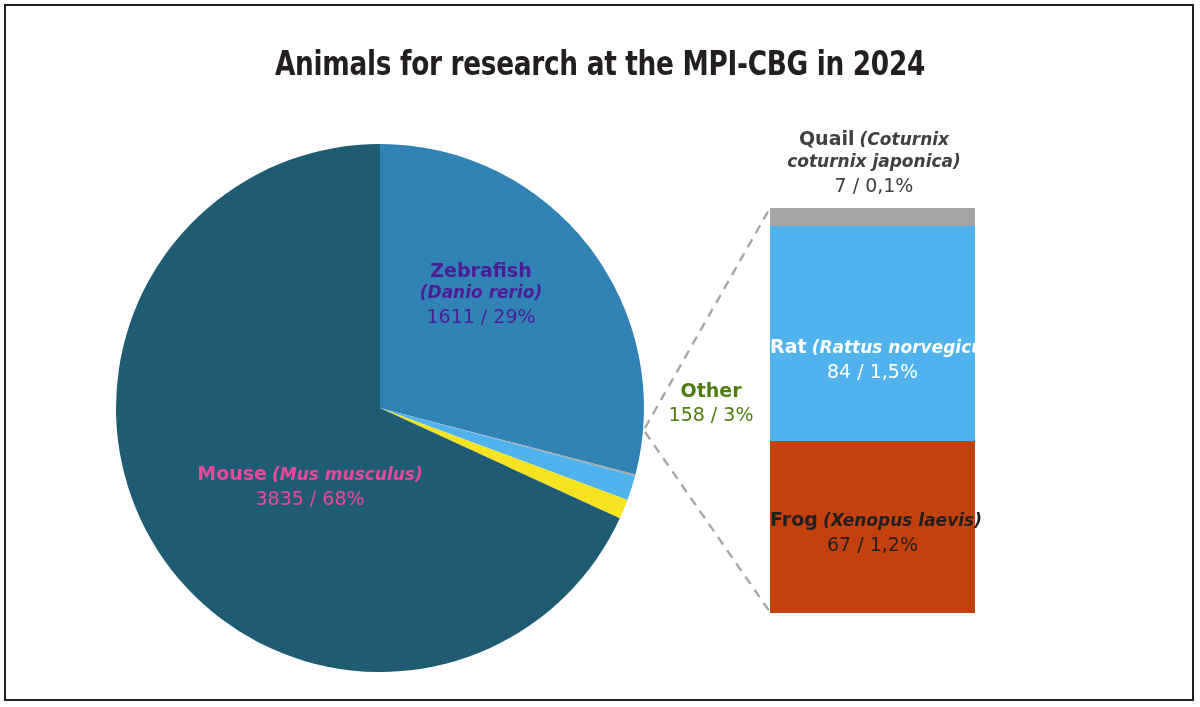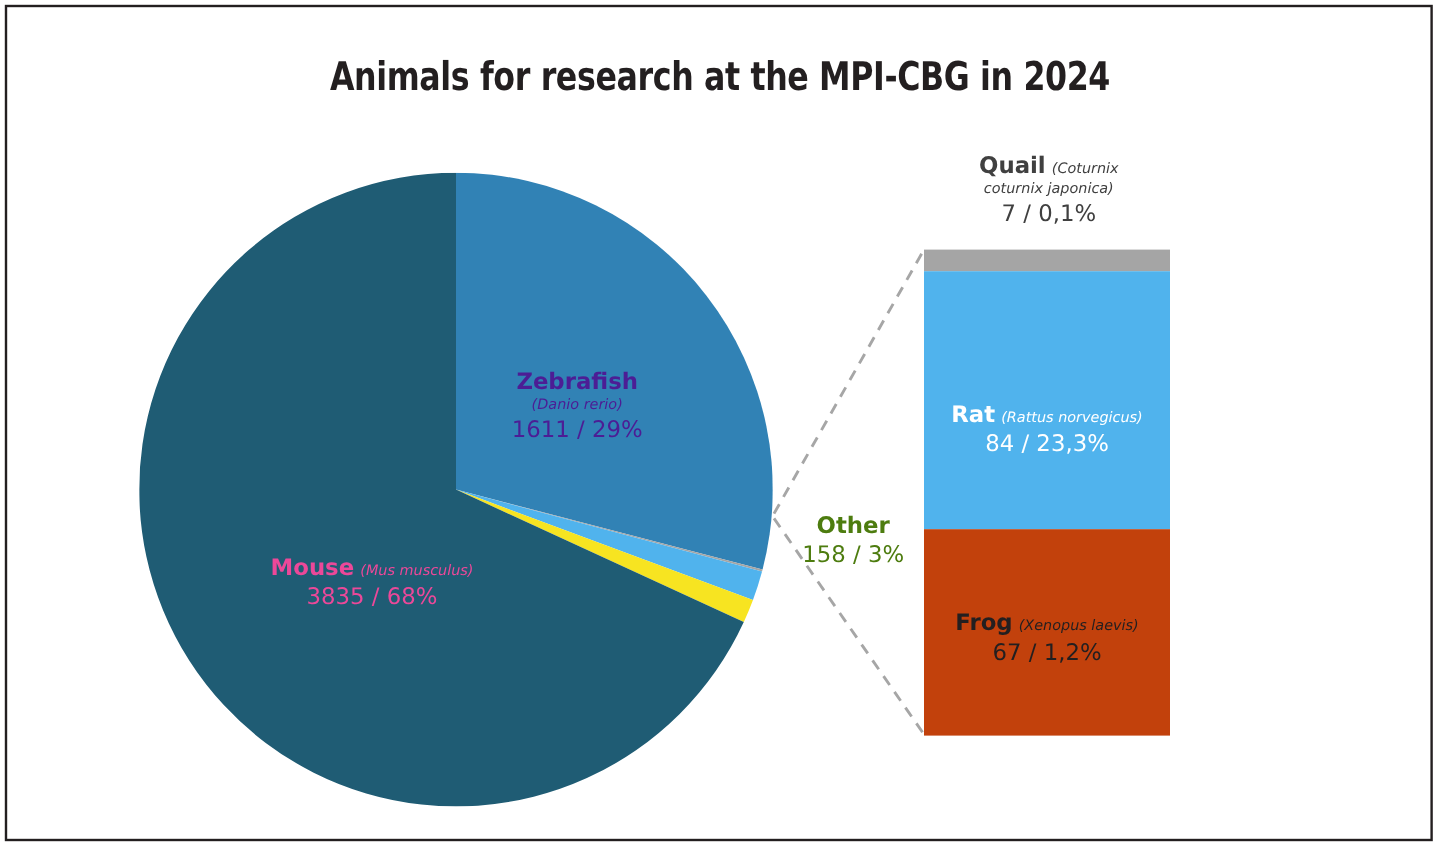--- a/index.html
+++ b/index.html
@@ -52,22 +52,22 @@
   #pie-svg { display: block; }
 
   .pie-label {
     position: absolute;
     text-align: center;
     line-height: 1.28;
     white-space: nowrap;
     font-family: "DejaVu Sans", sans-serif;
   }
   .pie-label .ln { display: block; }
-  .sp-common { font-weight: bold; font-size: 19px; margin-top: 48px; }
-  .sp-latin  { font-style: italic; font-size: 12px; }
+  .sp-common { font-weight: bold; font-size: 19px; }
+  .sp-latin  { font-style: italic; font-size: 17px; font-weight: bold; }
   .sp-val    { font-size: 19px; }
 
   #label-zebrafish {
     left: 386px; top: 258px; width: 190px;
     color: #4c1d95;
   }
   #label-mouse {
     left: 160px; top: 461px; width: 300px;
     color: #ec4899;
   }
@@ -157,21 +157,21 @@
   <svg id="connectors">
     <line x1="645" y1="428" x2="770" y2="208" stroke="#a6a6a6" stroke-width="2.4" stroke-dasharray="9,7"></line>
     <line x1="645" y1="432" x2="770" y2="612" stroke="#a6a6a6" stroke-width="2.4" stroke-dasharray="9,7"></line>
   </svg>
 
   <div id="bar">
     <div class="seg" id="seg-quail" style="height: 4.43%; background: rgb(165, 165, 165);"></div>
     <div class="seg" id="seg-rat" style="height: 53.165%; background: rgb(80, 179, 237);">
       <div class="seg-label" id="label-rat">
         <span class="ln"><span class="sp-common">Rat</span> <span class="sp-latin">(Rattus norvegicus)</span></span>
-        <span class="ln sp-val">84 / 23,3%</span>
+        <span class="ln sp-val">84 / 1,5%</span>
       </div>
     </div>
     <div class="seg" id="seg-frog" style="height: 42.405%; background: #c2410c;">
       <div class="seg-label" id="label-frog">
         <span class="ln"><span class="sp-common">Frog</span> <span class="sp-latin">(Xenopus laevis)</span></span>
         <span class="ln sp-val">67 / 1,2%</span>
       </div>
     </div>
   </div>
 

